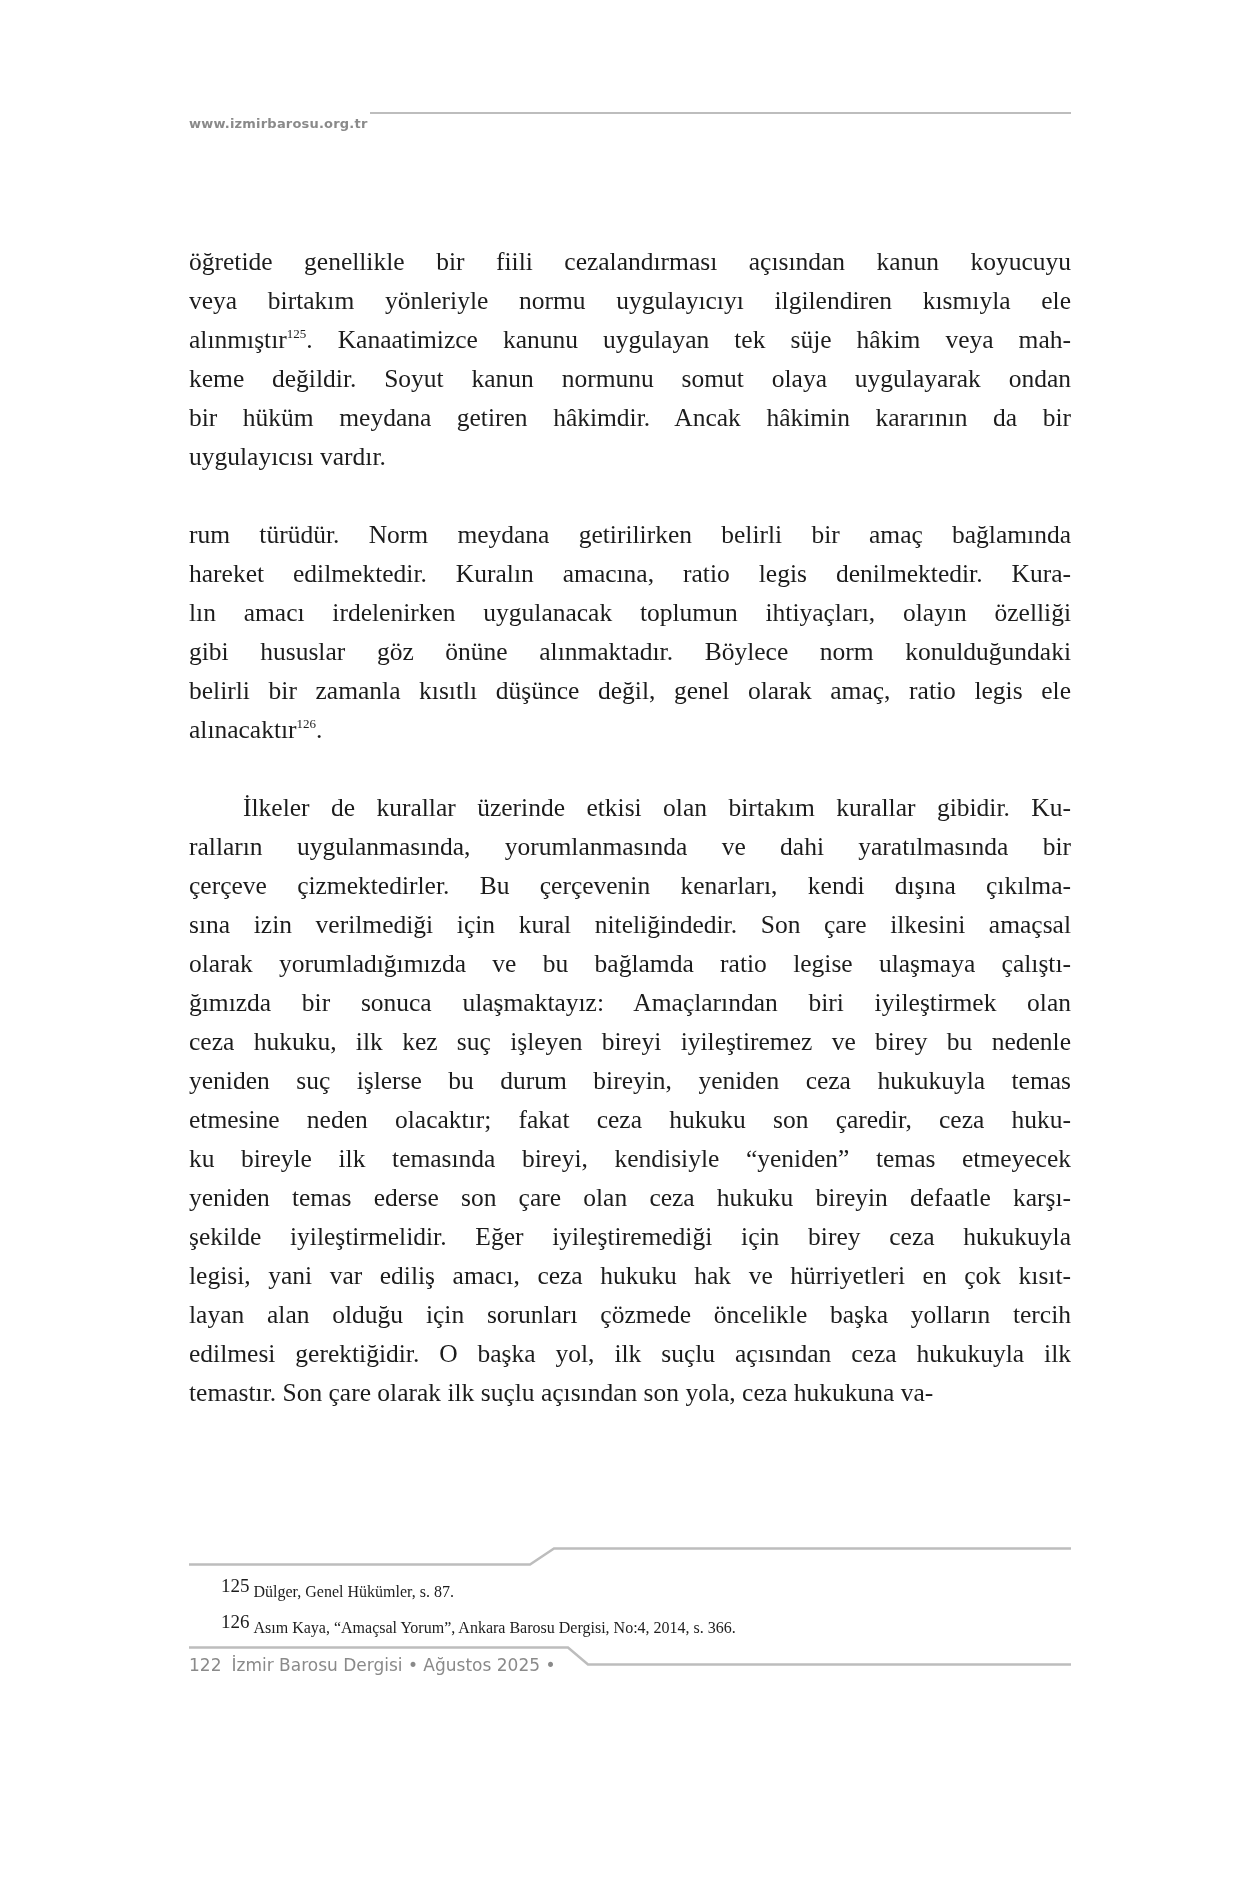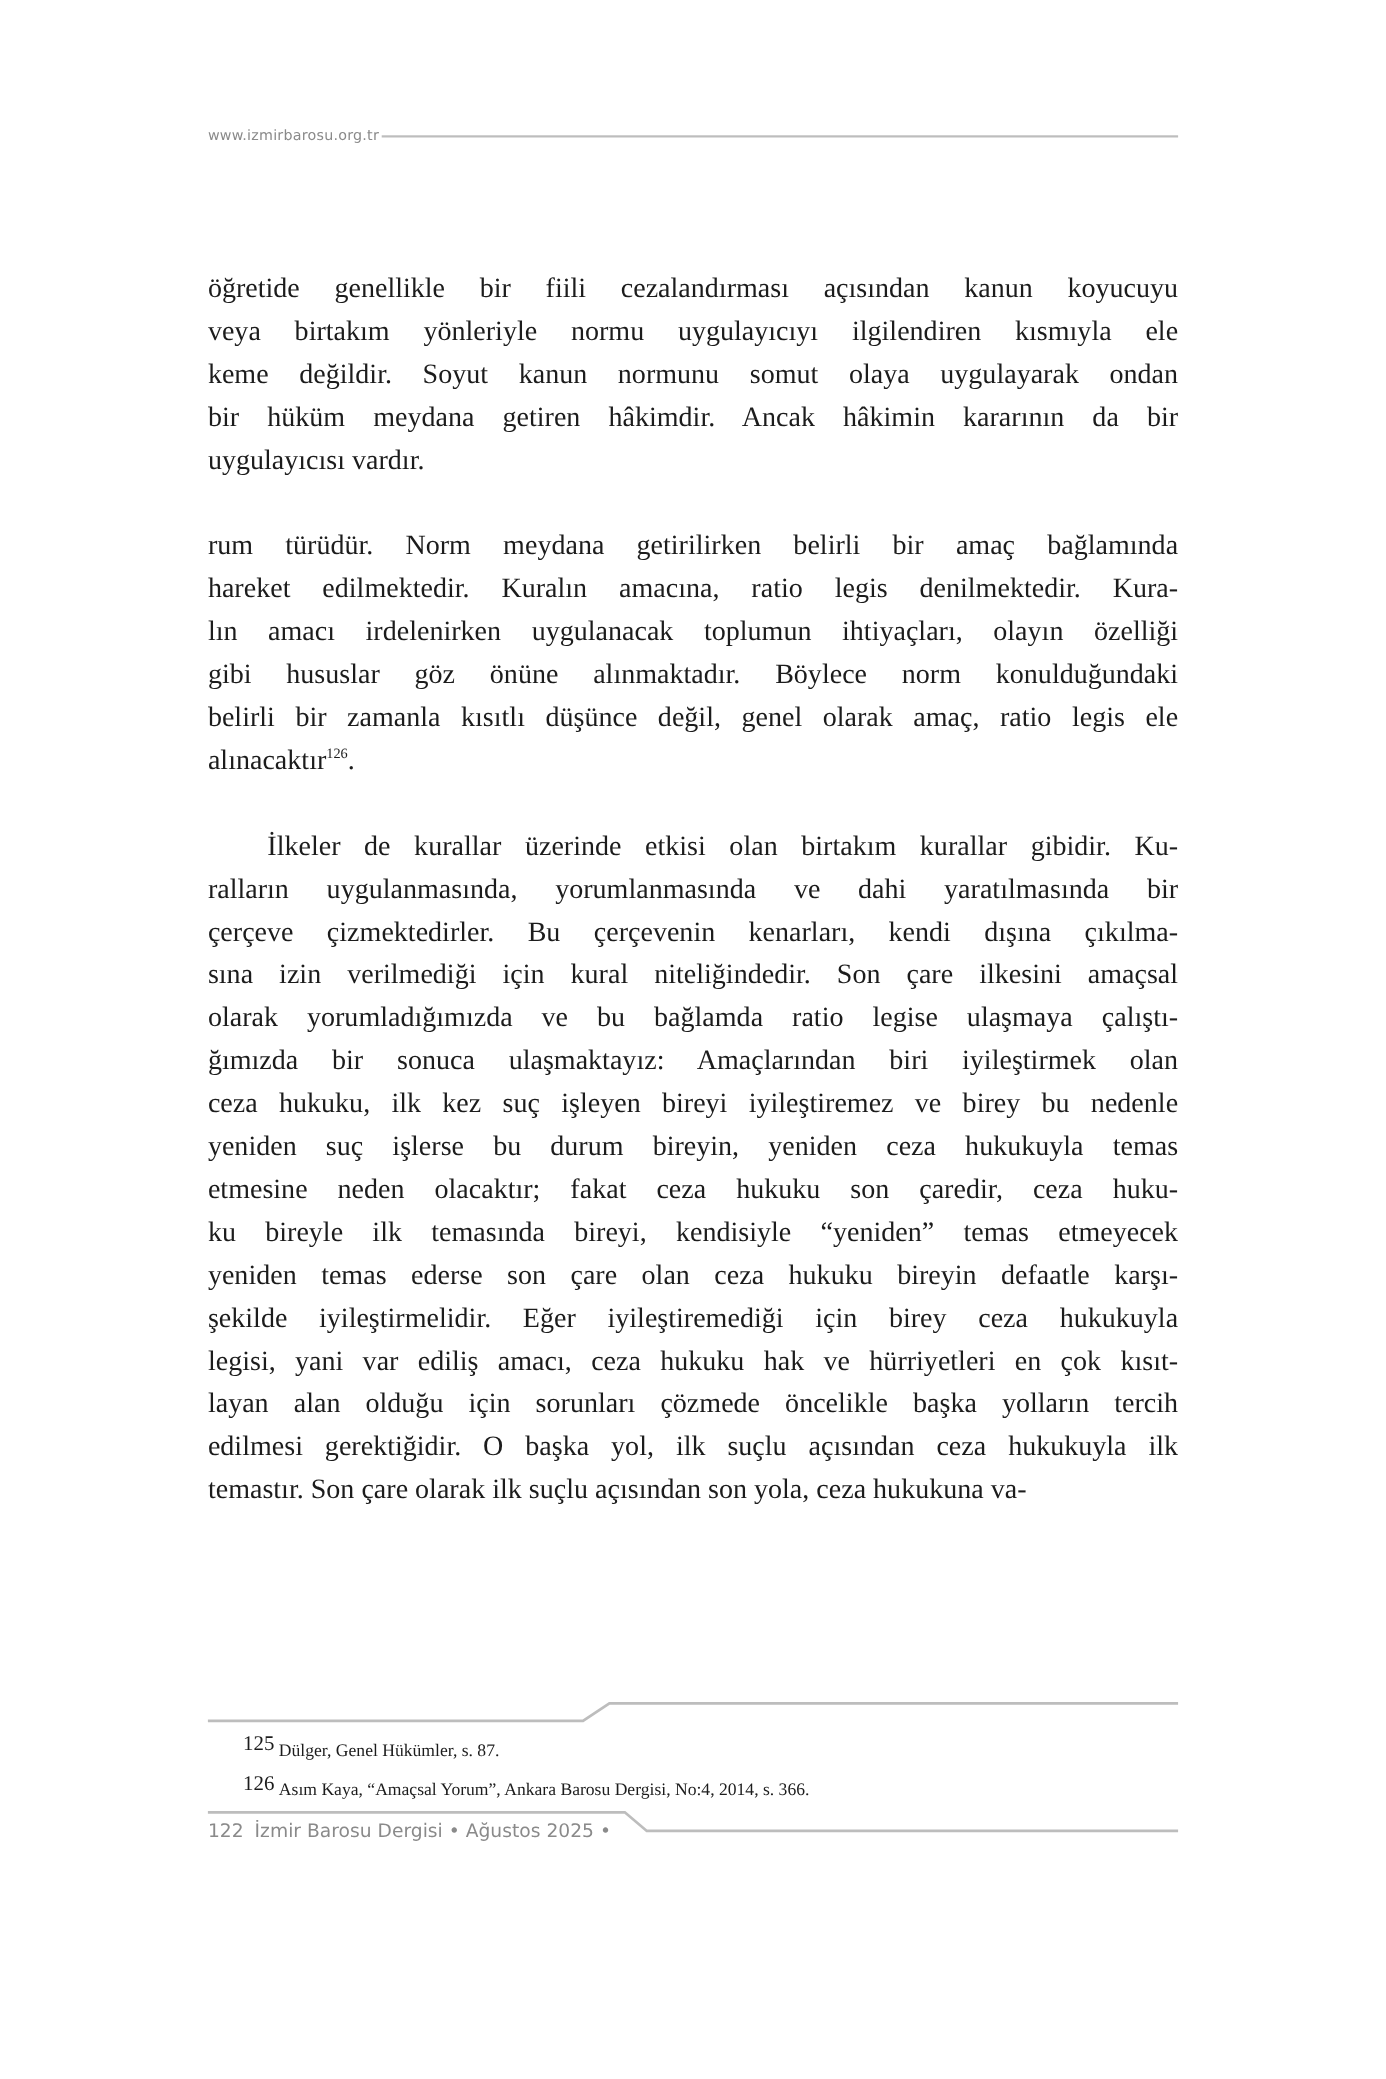--- a/index.html
+++ b/index.html
@@ -1,19 +1,19 @@
 <!DOCTYPE html>
 <html><head>
 <meta charset="utf-8">
 <style>
   html, body { margin: 0; padding: 0; background: #ffffff; }
   body { width: 1260px; height: 1890px; position: relative; overflow: hidden; }
   .header {
     position: absolute; left: 189px; top: 112px; width: 882px; height: 24px;
-    display: flex; align-items: center;
+    display: flex;  font-weight: bold;
   }
   .header-url {
     font-family: "DejaVu Sans", sans-serif; font-size: 13px; color: #8a8a8a;
     letter-spacing: 0.2px; white-space: nowrap; line-height: 24px;
   }
   .header-rule { flex: 1; height: 2px; background: #bdbdbd; margin-left: 2px; }
 
   .body-text {
     position: absolute; left: 189px; top: 242px; width: 882px;
     font-family: "Liberation Serif", serif; font-size: 25.5px; color: #1c1c1c;
@@ -46,20 +46,21 @@
 
 <div class="header">
   <span class="header-url">www.izmirbarosu.org.tr</span>
   <span class="header-rule"></span>
 </div>
 
 <div class="body-text" id="body-text">
     <div class="para">
       <span class="line"><span>öğretide genellikle bir fiili cezalandırması açısından kanun koyucuyu</span></span>
       <span class="line"><span>veya birtakım yönleriyle normu uygulayıcıyı ilgilendiren kısmıyla ele</span></span>
+      <span class="line"><span>alınmıştır</span><sup class="fn">125</sup><span>. Kanaatimizce kanunu uygulayan tek süje hâkim veya mah-</span></span>
       <span class="line"><span>keme değildir. Soyut kanun normunu somut olaya uygulayarak ondan</span></span>
       <span class="line"><span>bir hüküm meydana getiren hâkimdir. Ancak hâkimin kararının da bir</span></span>
       <span class="line last"><span>uygulayıcısı vardır.</span></span>
     </div>
     <div class="para">
       <span class="line"><span>rum türüdür. Norm meydana getirilirken belirli bir amaç bağlamında</span></span>
       <span class="line"><span>hareket edilmektedir. Kuralın amacına, ratio legis denilmektedir. Kura-</span></span>
       <span class="line"><span>lın amacı irdelenirken uygulanacak toplumun ihtiyaçları, olayın özelliği</span></span>
       <span class="line"><span>gibi hususlar göz önüne alınmaktadır. Böylece norm konulduğundaki</span></span>
       <span class="line"><span>belirli bir zamanla kısıtlı düşünce değil, genel olarak amaç, ratio legis ele</span></span>

